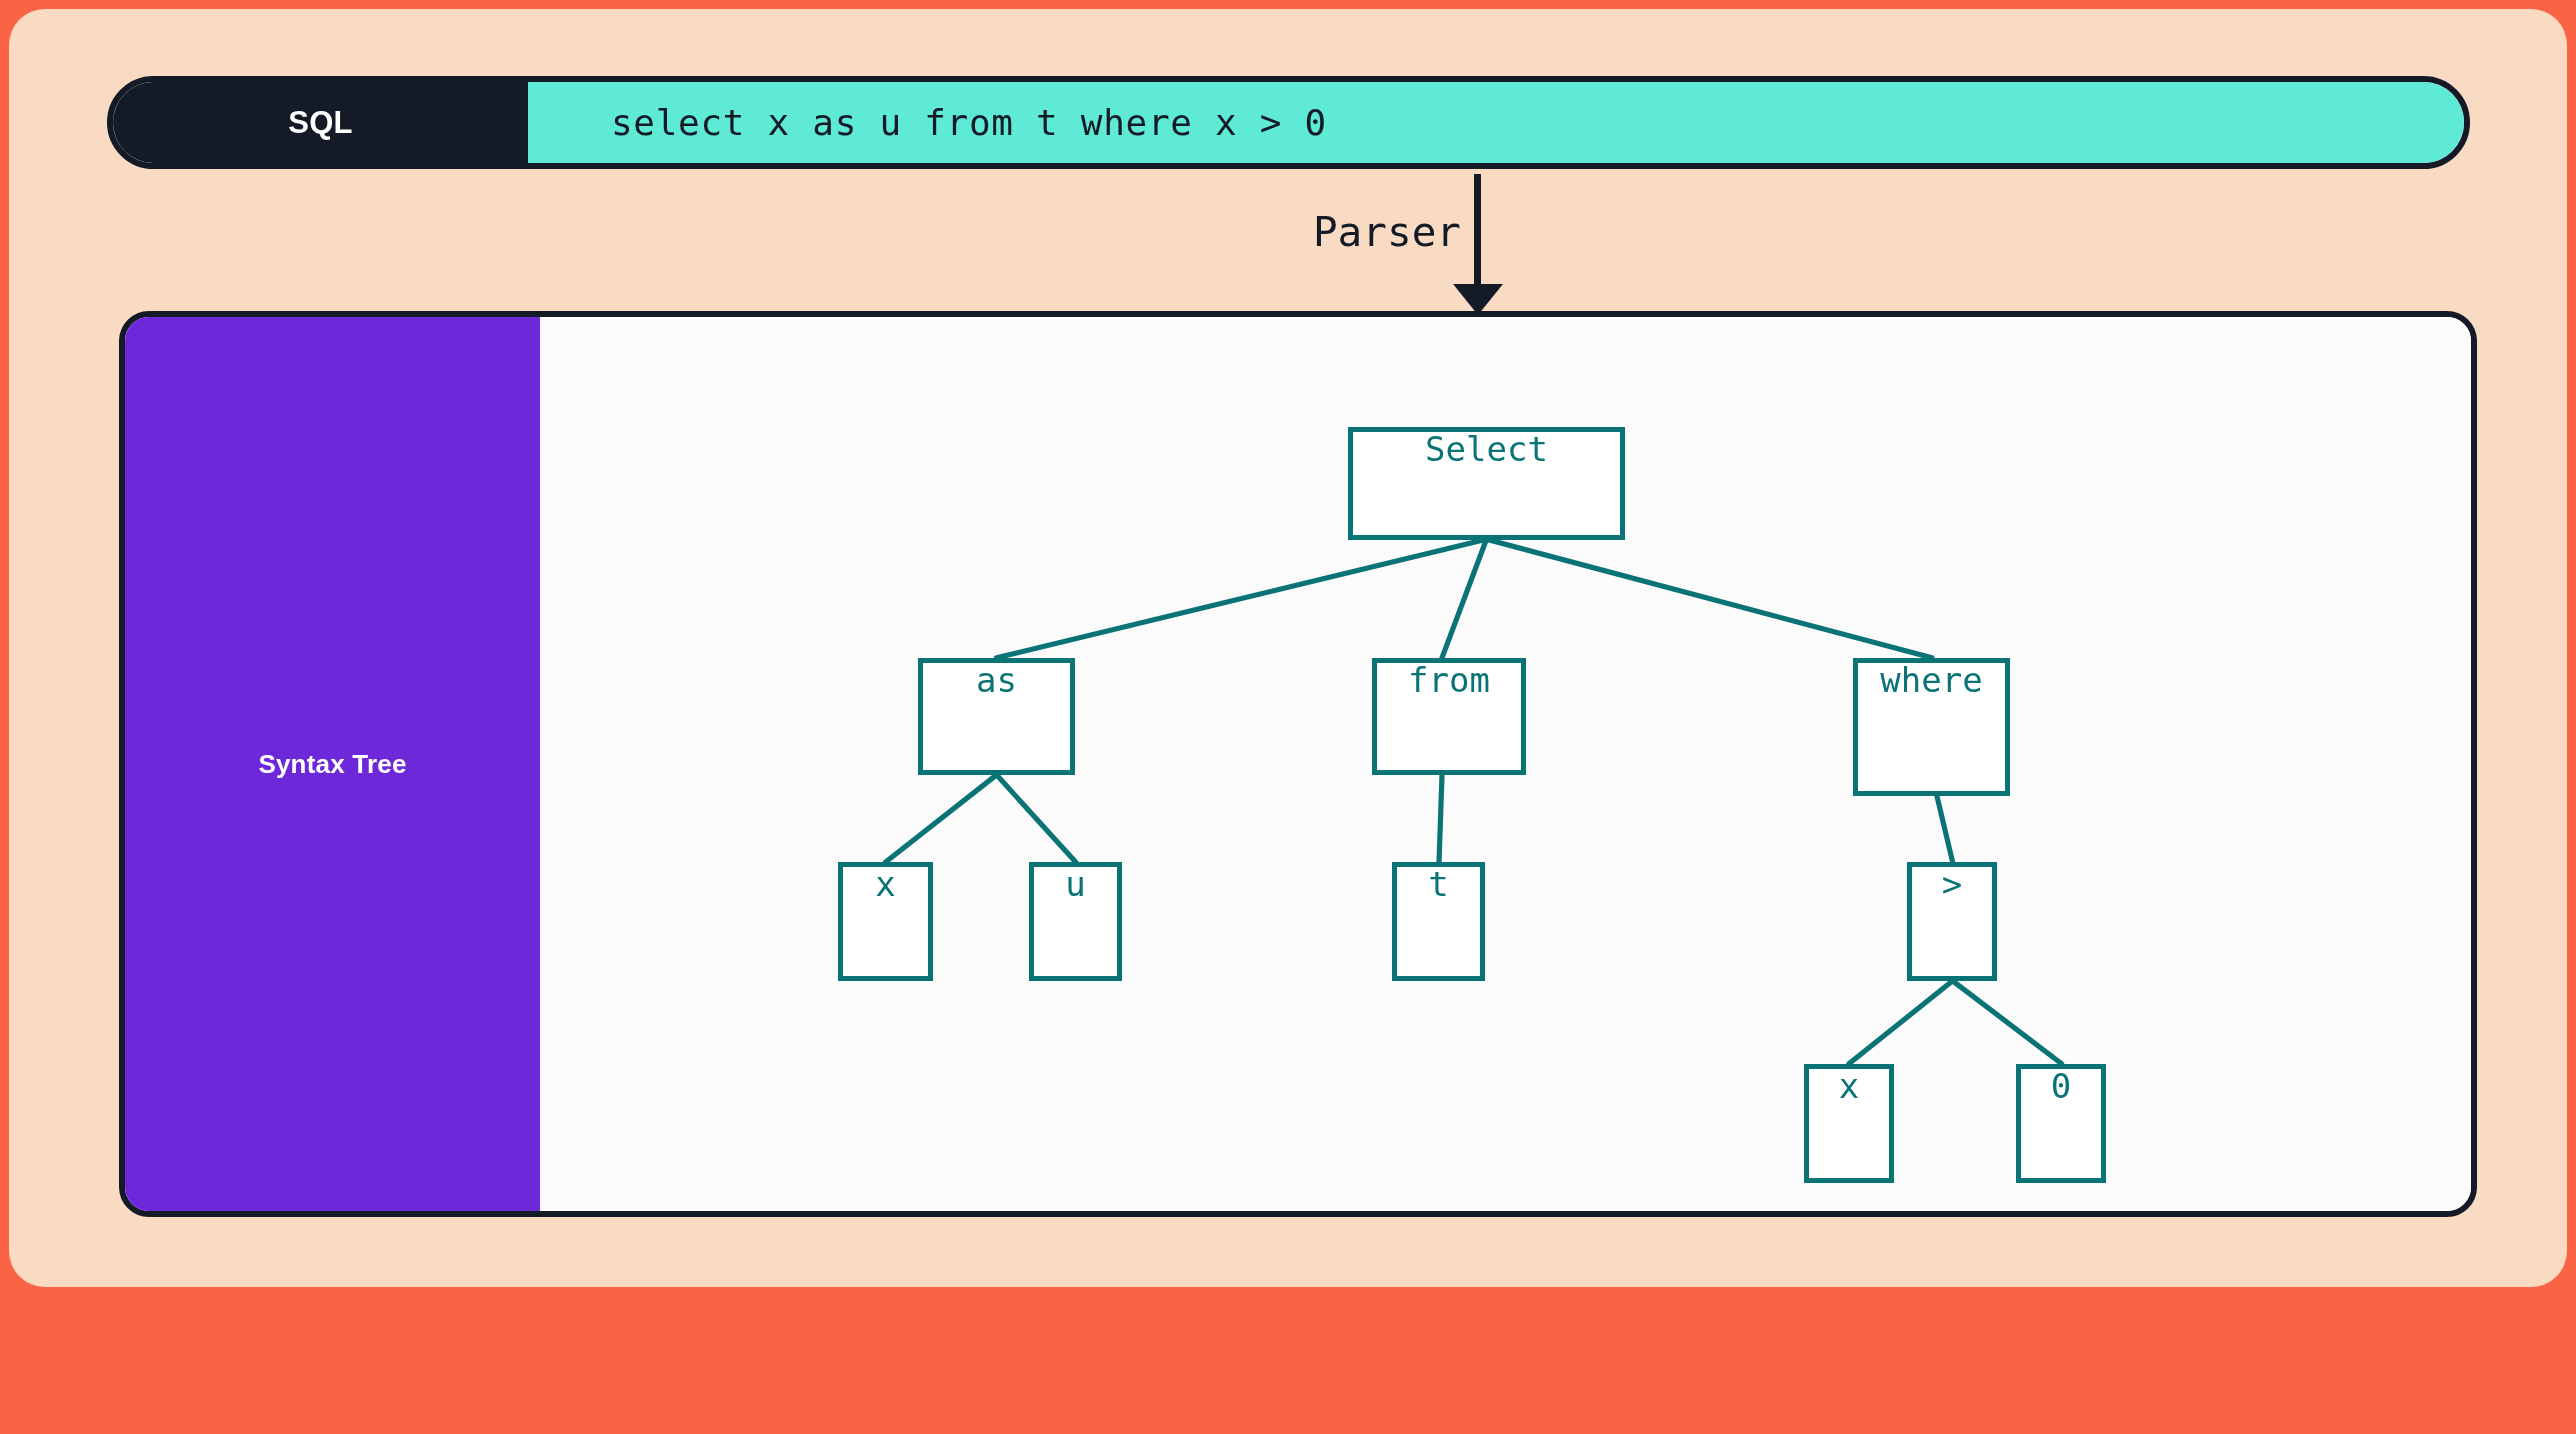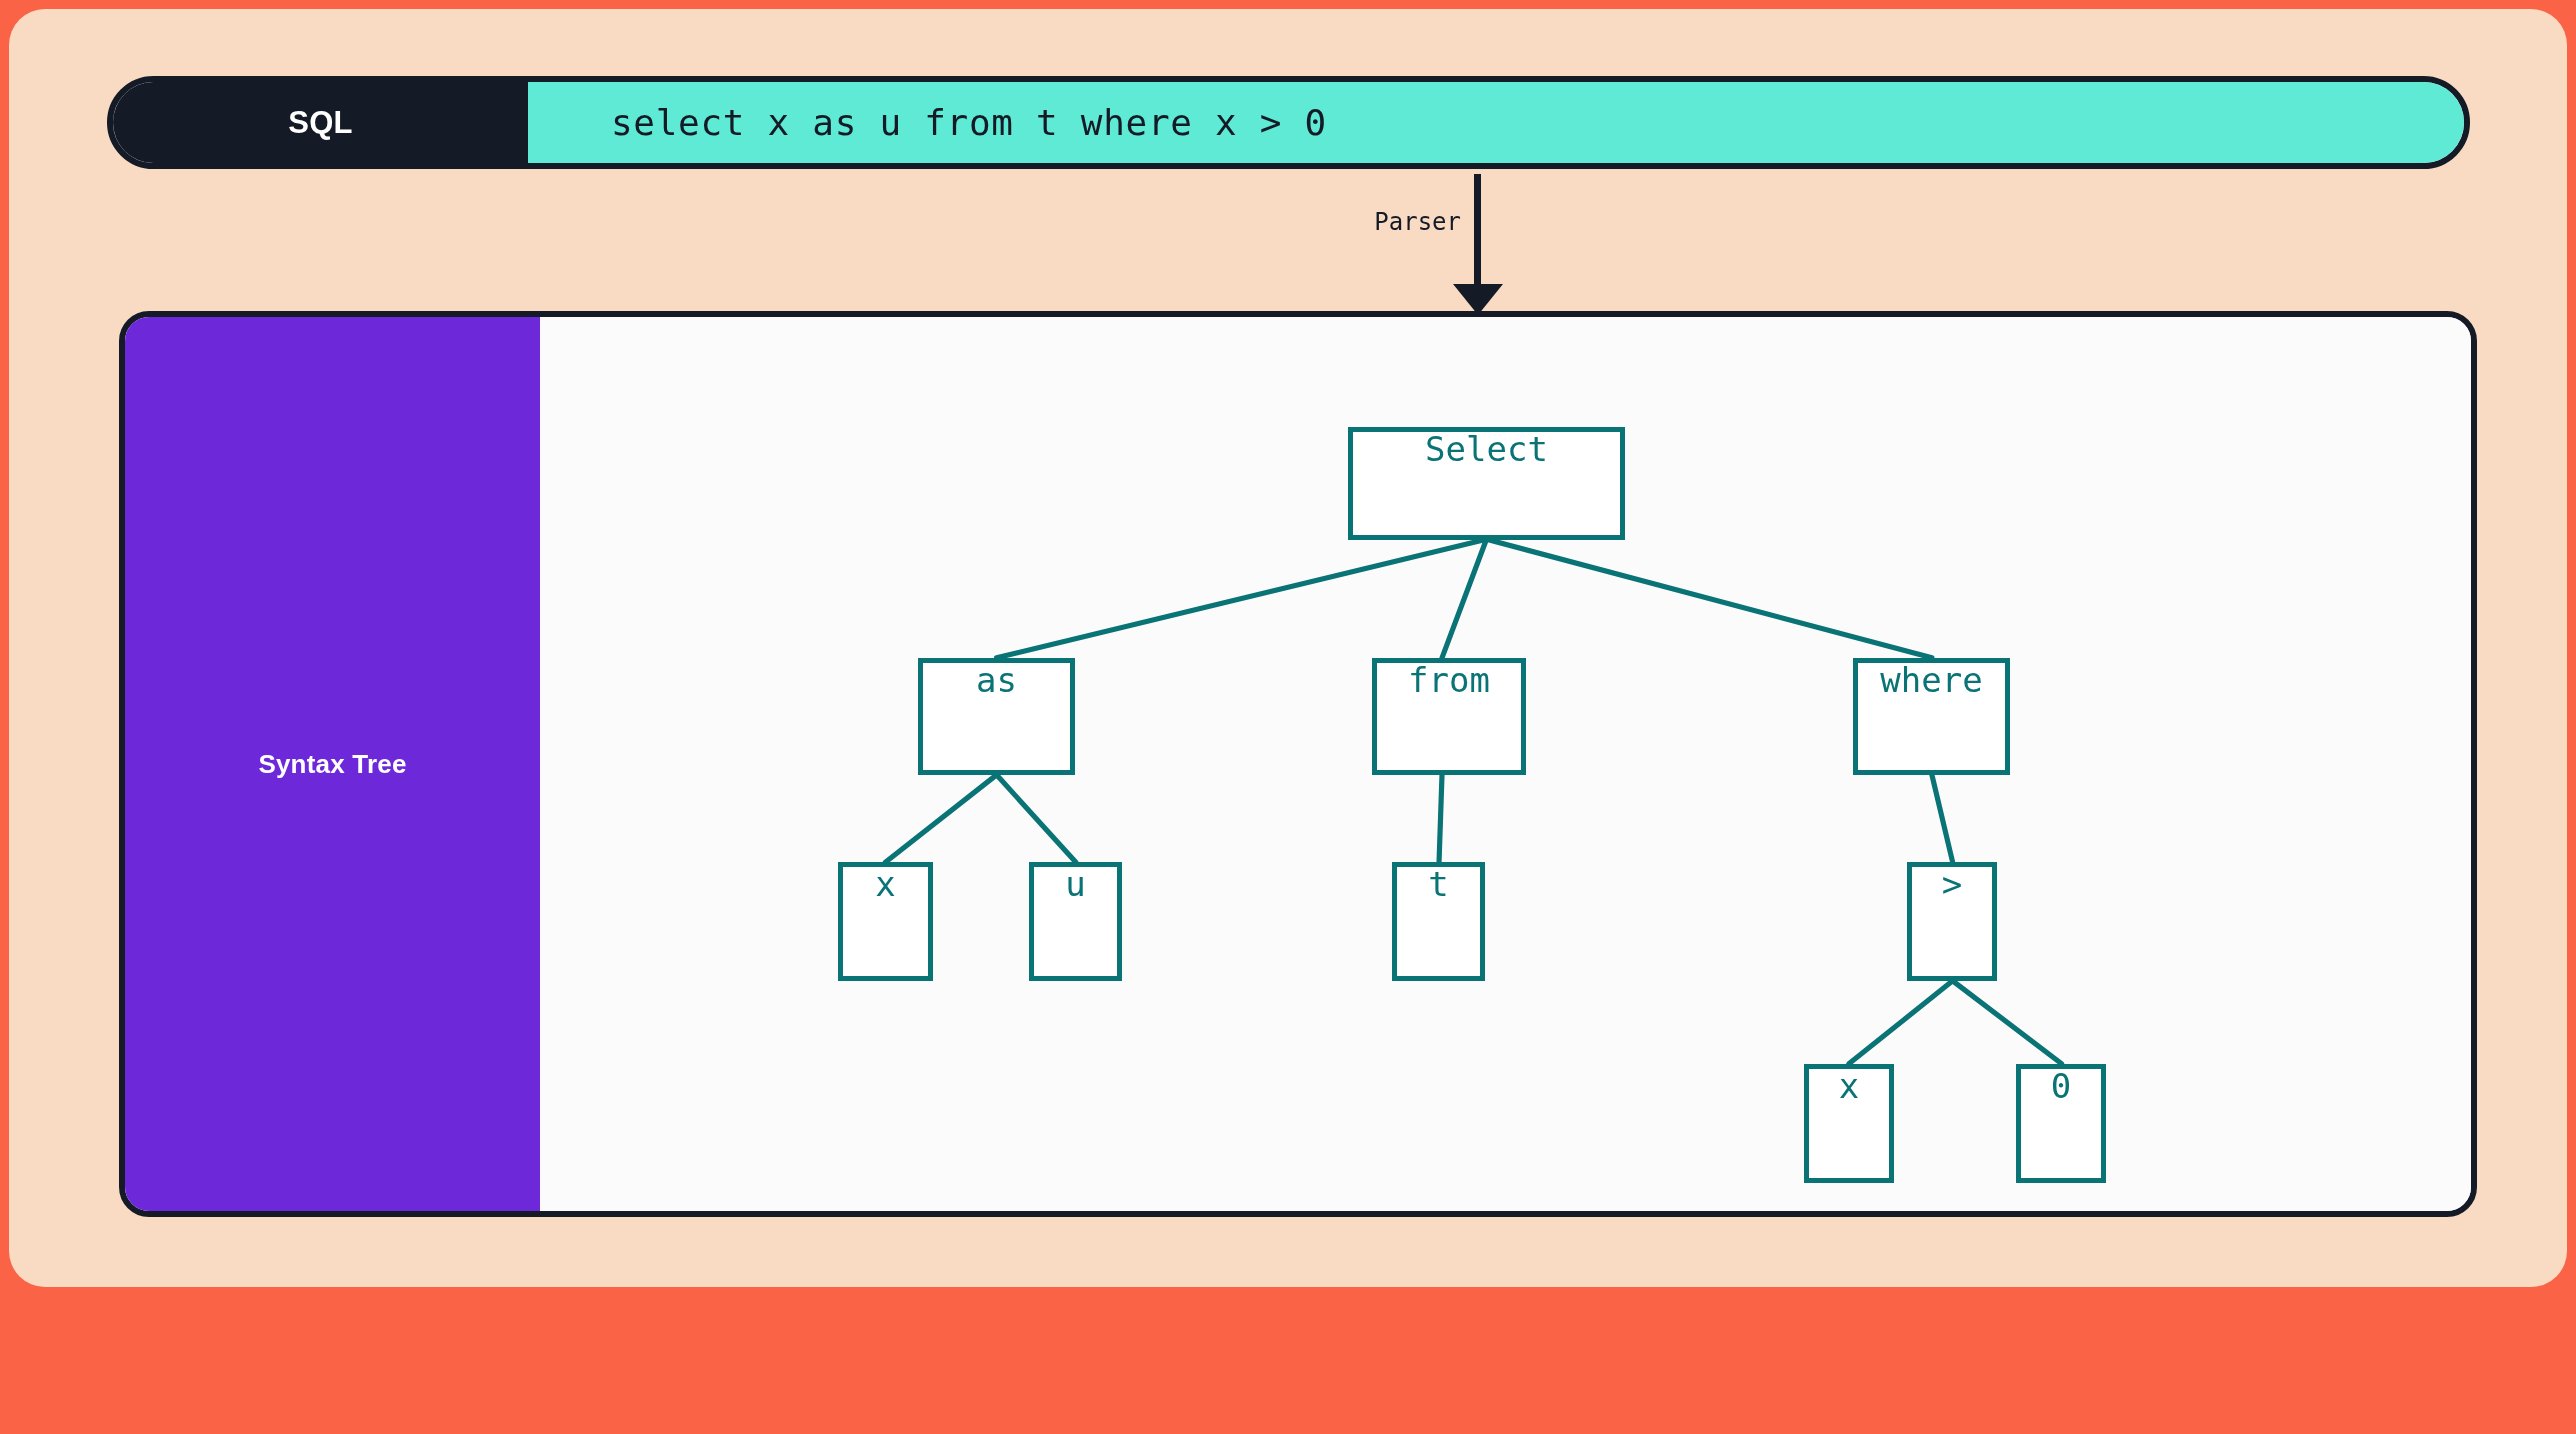--- a/index.html
+++ b/index.html
@@ -78,21 +78,21 @@
     left: 1289px;
     top: 165px;
     width: 311px;
     height: 141px;
   }
   .parser-label {
     position: absolute;
     right: 148px;
     top: 34px;
     font-family: "DejaVu Sans Mono", "Liberation Mono", monospace;
-    font-size: 24px;
+    font-size: 41px;
     color: #141A26;
     white-space: nowrap;
   }
   .arrow-shaft {
     position: absolute;
     left: 176px;
     top: 0px;
     width: 6.7px;
     height: 113px;
     background: #141A26;
@@ -226,21 +226,21 @@
         <div id="node-layer">
             <div class="node" style="left: 808px; top: 110px; width: 277px; height: 113px; border-color: rgb(10, 115, 118); color: rgb(10, 115, 118);">
               <span>Select</span>
             </div>
             <div class="node" style="left: 378px; top: 341px; width: 157px; height: 117px; border-color: rgb(10, 115, 118); color: rgb(10, 115, 118);">
               <span>as</span>
             </div>
             <div class="node" style="left: 825px; top: 341px; width: 154px; height: 117px; border-color: rgb(10, 115, 118); color: rgb(10, 115, 118); margin-left: 7px;">
               <span>from</span>
             </div>
-            <div class="node" style="left: 1313px; top: 341px; width: 157px; height: 117px; border-color: rgb(10, 115, 118); color: rgb(10, 115, 118);">
+            <div class="node" style="left: 1313px; top: 341px; width: 157px; height: 138px; border-color: rgb(10, 115, 118); color: rgb(10, 115, 118);">
               <span>where</span>
             </div>
             <div class="node" style="left: 298px; top: 545px; width: 95px; height: 119px; border-color: rgb(10, 115, 118); color: rgb(10, 115, 118);">
               <span>x</span>
             </div>
             <div class="node" style="left: 489px; top: 545px; width: 93px; height: 119px; border-color: rgb(10, 115, 118); color: rgb(10, 115, 118);">
               <span>u</span>
             </div>
             <div class="node" style="left: 852px; top: 545px; width: 93px; height: 119px; border-color: rgb(10, 115, 118); color: rgb(10, 115, 118);">
               <span>t</span>

